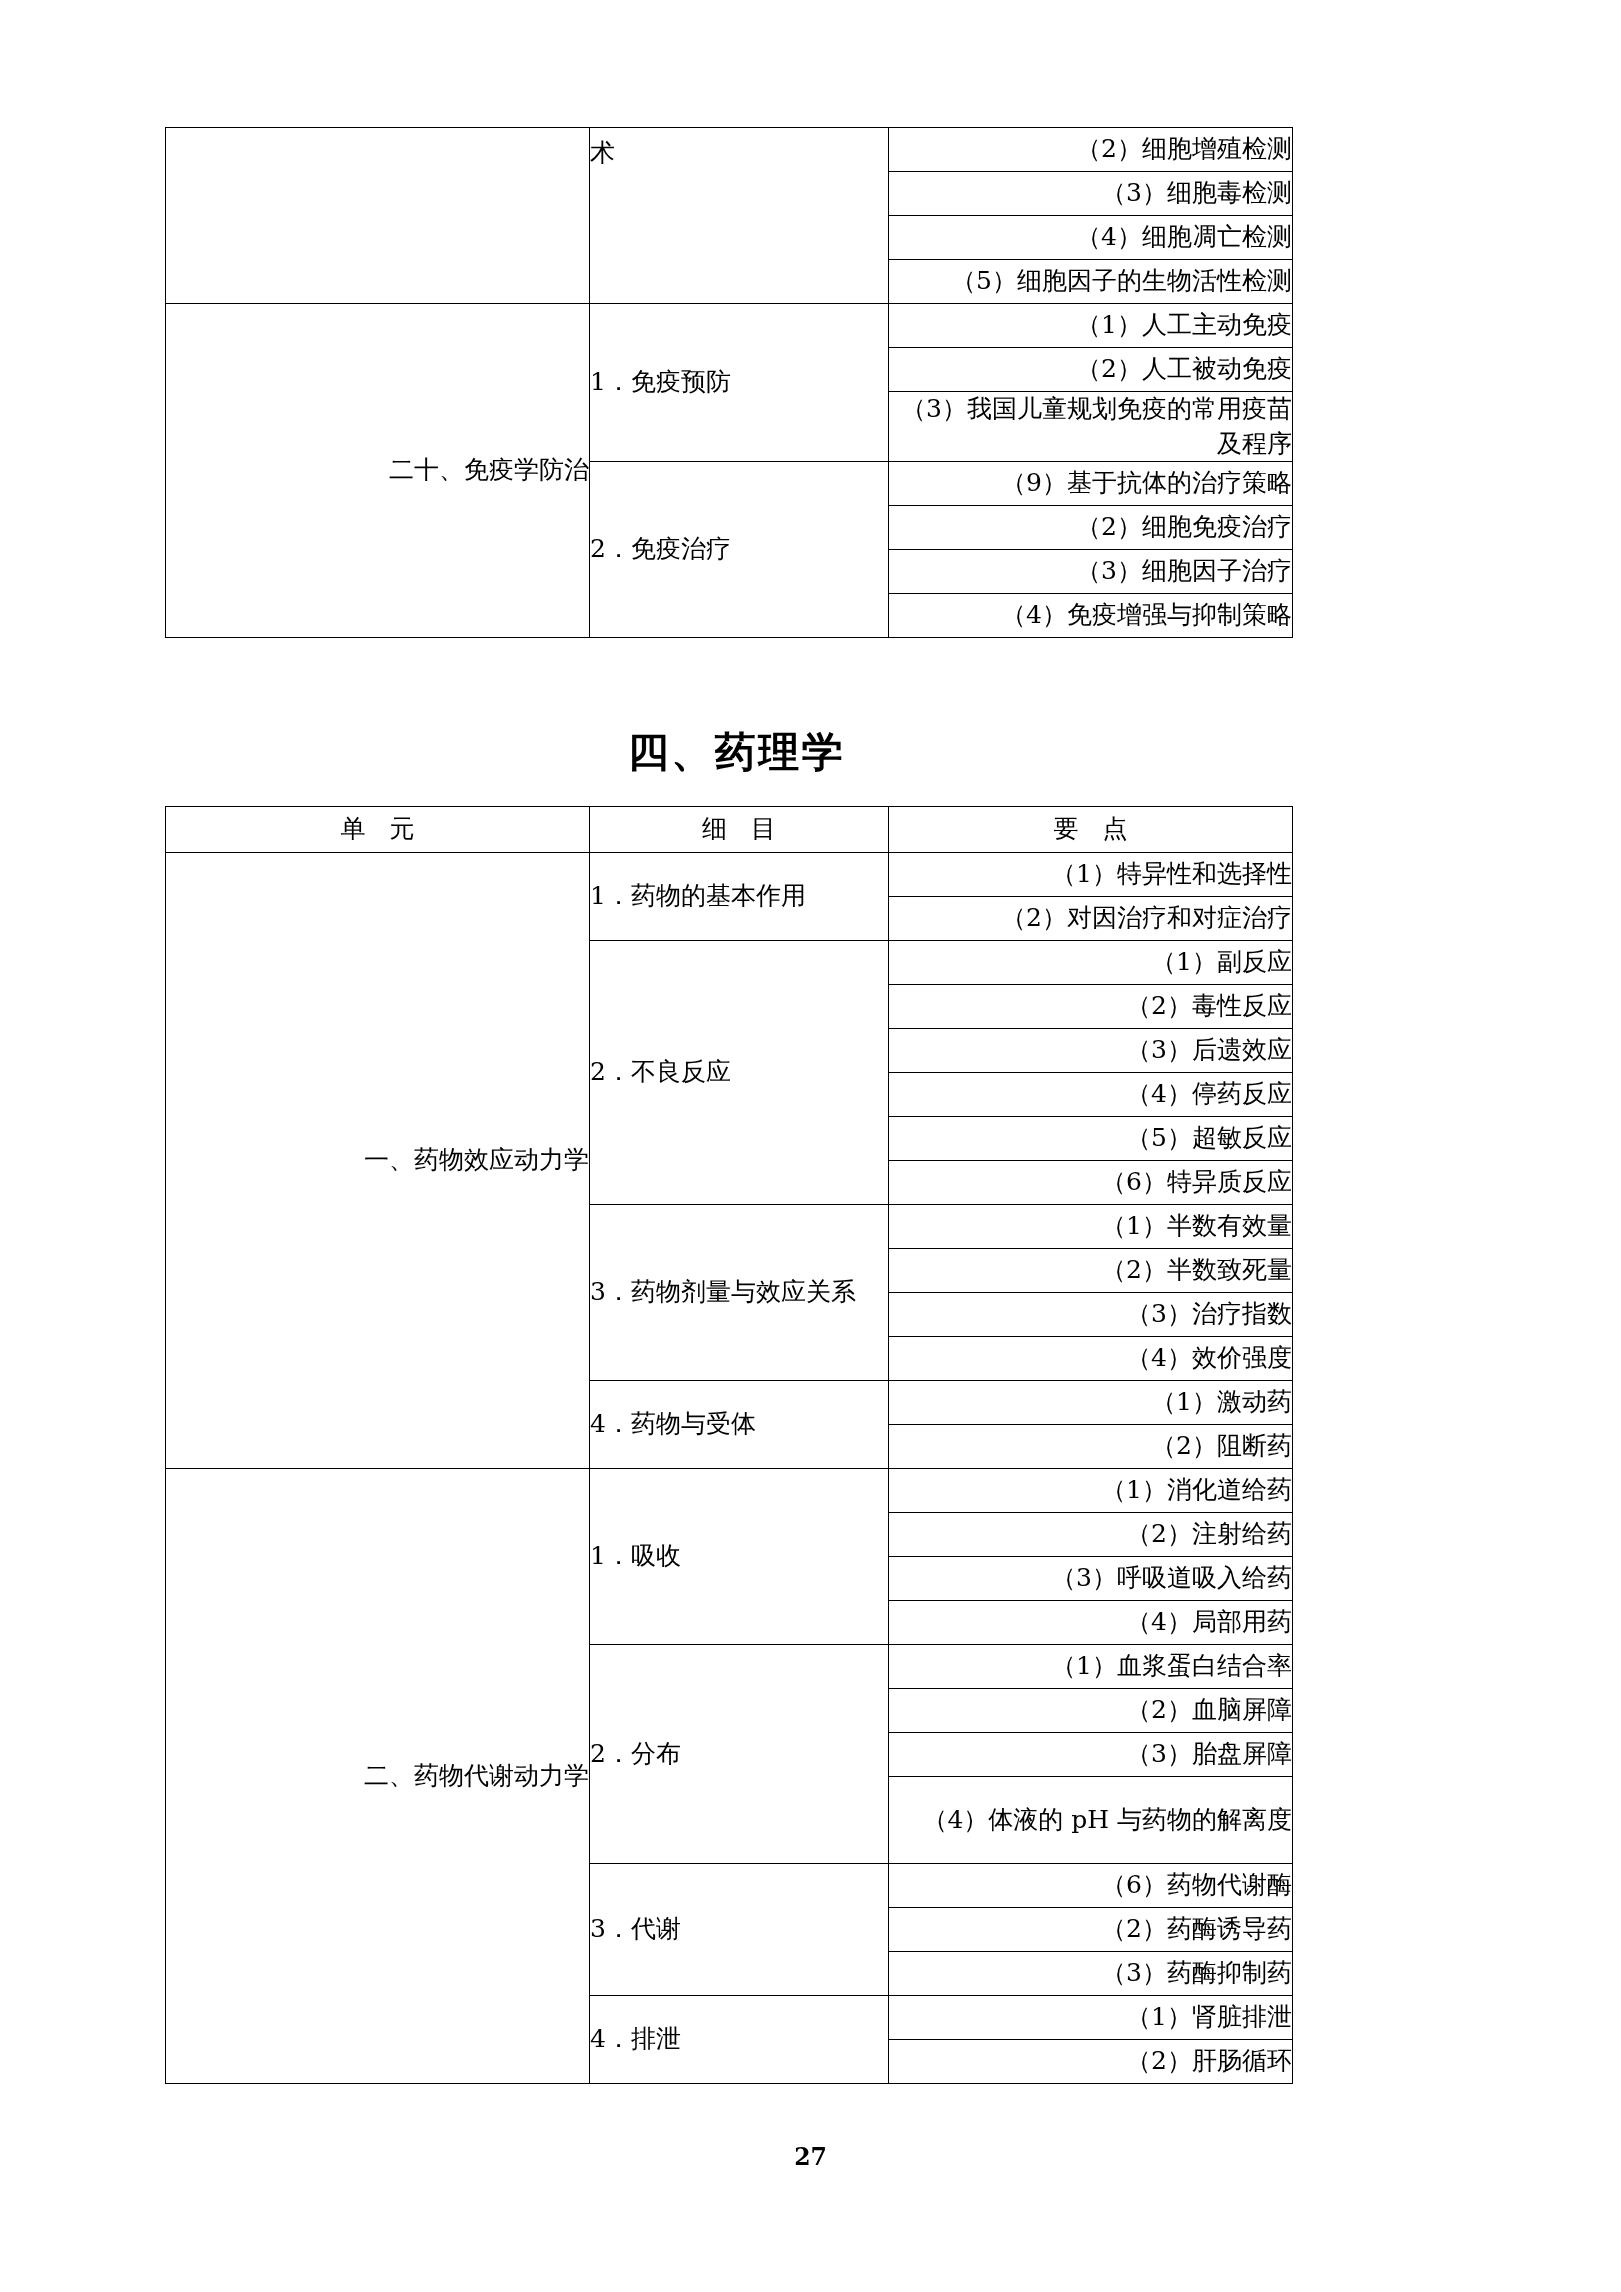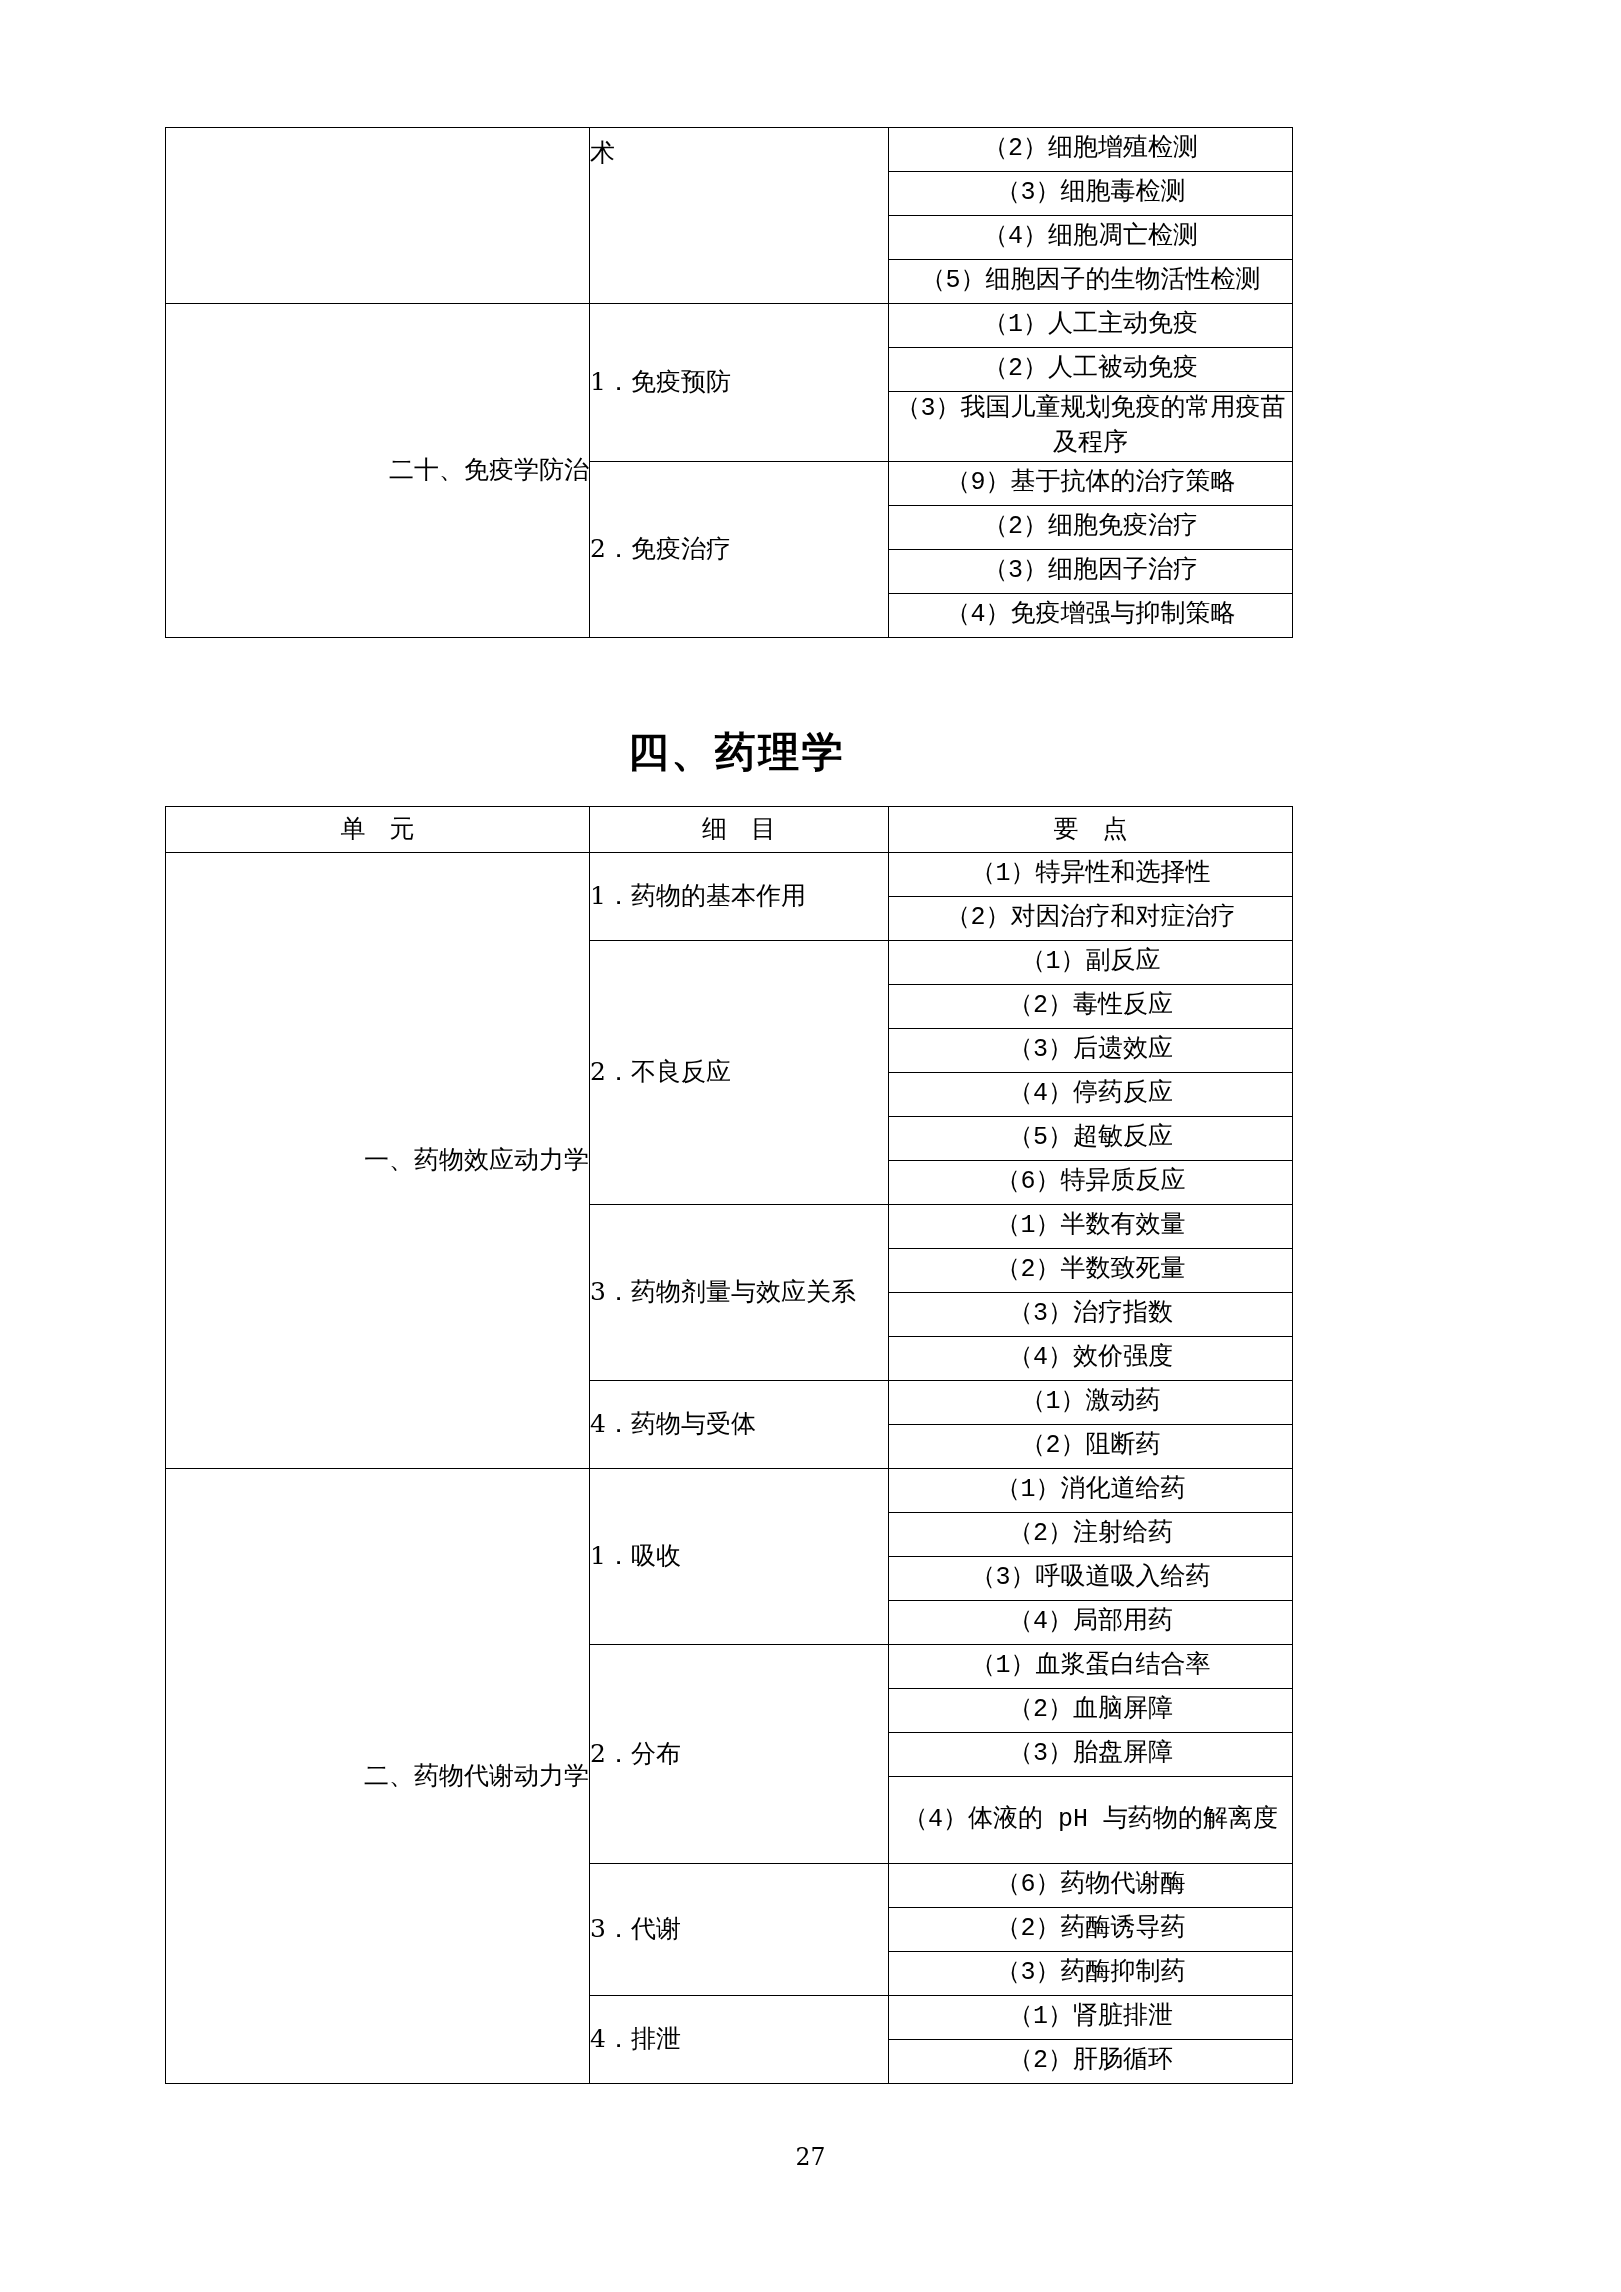--- a/index.html
+++ b/index.html
@@ -47,23 +47,22 @@
     text-align: right;
   }
   .cell-detail {
     padding-left: 21.6px;
     padding-right: 5.9px;
     text-align: left;
   }
   .cell-point {
     padding-left: 15.7px;
     padding-right: 5.9px;
-    text-align: center;
+    text-align: right;
     height: 43px;
-    font-family: Liberation Mono, monospace;
   }
   .cell-point.two-line { height: 86px; margin-top: 36px; }
   .hdr {
     text-align: center;
     height: 45px;
     letter-spacing: 0.32em;
     text-indent: 0.32em;
   }
 
   
@@ -95,20 +94,21 @@
     padding-left: 43px;
   }
 
   .page-number {
     position: absolute;
     left: 0;
     top: 2143px;
     width: 1621px;
     text-align: center;
     font-size: 23.5px;
+    font-weight: bold;
   }
 </style>
 </head>
 <body>
 
 <div class="page">
 
   <table class="tbl" id="table-immunology">
     <colgroup>
       <col class="c-unit">

